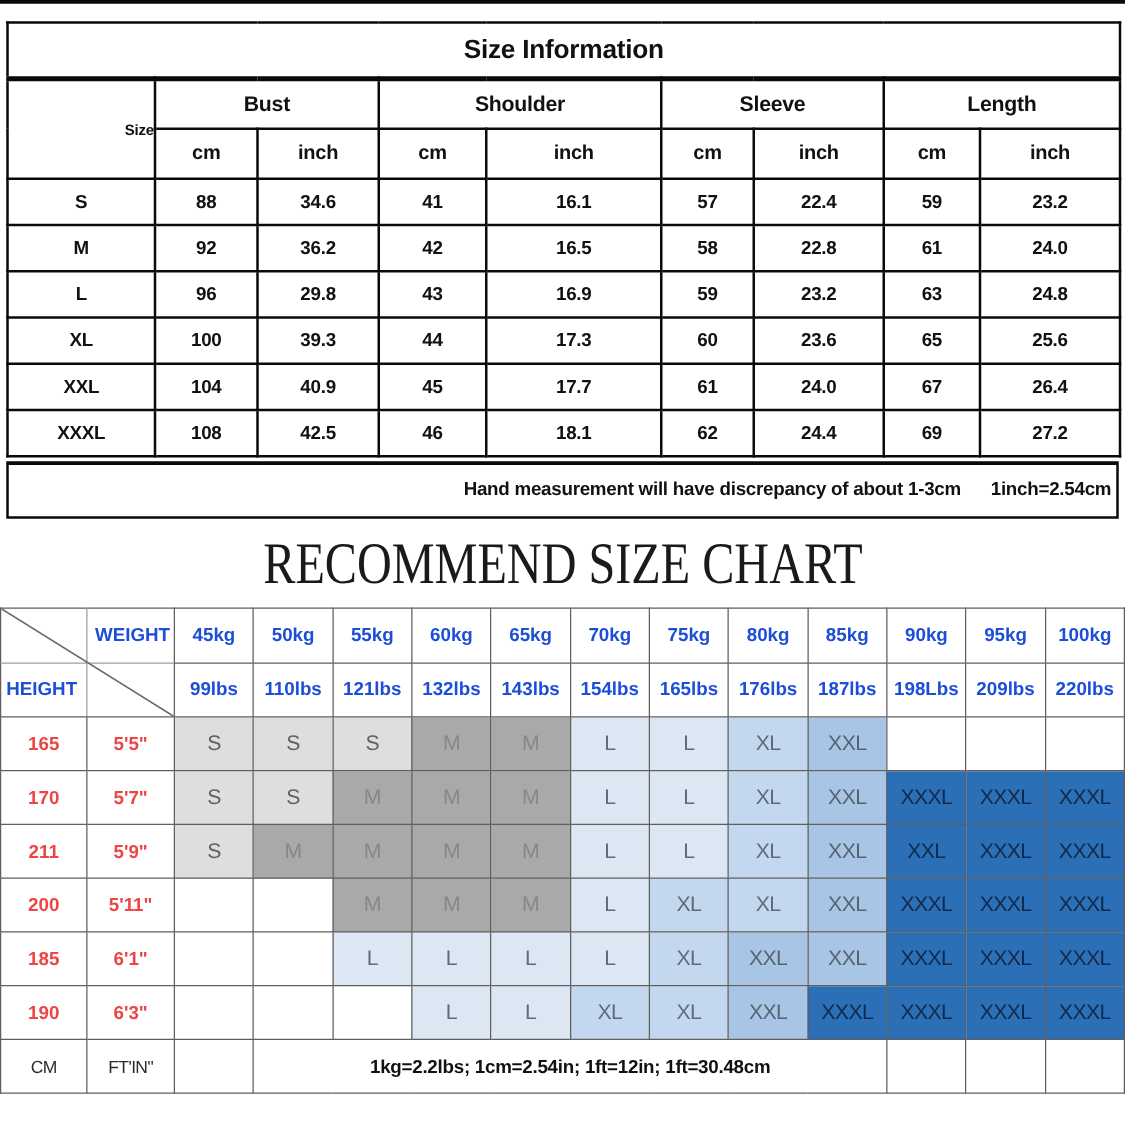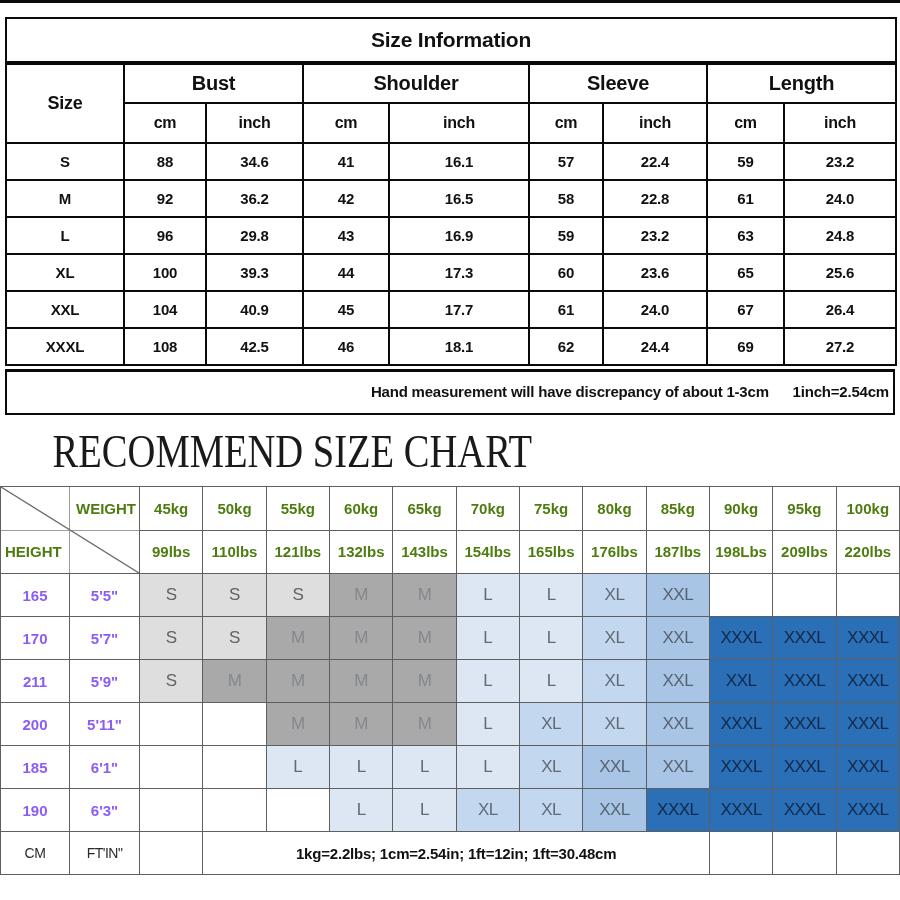--- a/index.html
+++ b/index.html
@@ -12,48 +12,48 @@
   .topline { height:3px; background:#0a0a0a; width:100%; }
 
   
   .size-wrap { margin:14px 5px 0 5px; }
   table.size-table { width:100%; border-collapse:collapse; table-layout:fixed; }
   .size-table th, .size-table td {
     border:2px solid #0a0a0a; text-align:center; vertical-align:middle;
     font-weight:bold; padding:0; letter-spacing:-0.2px;
   }
   .size-table .title { height:45px; font-size:21px; border-bottom:4px solid #0a0a0a; }
-  .size-table .grp  { height:40px; font-size:20px;margin-left:36px; }
-  .size-table .szh  { font-size:18px; }
+  .size-table .grp  { height:40px; font-size:17px;margin-left:36px; }
+  .size-table .szh  { font-size:12px;text-align:right; }
   .size-table .unit { height:40px; font-size:16px; }
   .size-table tbody td { height:37px; font-size:15px; }
 
   .notes {
     border:2px solid #0a0a0a; border-top:3px solid #0a0a0a; margin-top:3px;
     padding:8px 4px 9px 4px; text-align:right; font-weight:bold;
     font-size:15px; line-height:24px; letter-spacing:-0.2px;
   }
   .note-line { white-space:pre-wrap; }
 
   
-  .rec-heading { margin:11px 0 8px 0; height:52px; }
+  .rec-heading { text-align:center; margin:11px 0 8px 0; height:52px; }
   .rec-heading span {
     display:inline-block; font-family:"Liberation Serif", serif;
     font-size:47px; line-height:50px; font-weight:400; color:#1a1a1a;
     transform:scaleX(0.82); transform-origin:center;
   }
 
   
   table.rec-table { width:900px; border-collapse:collapse; table-layout:fixed; }
   .rec-table th, .rec-table td {
     border:1px solid #5f5f5f; text-align:center; vertical-align:middle;
     padding:0; height:43px; background:#fff;
   }
-  .rec-table thead th { font-size:15px; font-weight:bold; color:#4d7c0f; }
-  .rec-table .hval { font-weight:bold; font-size:15px; color:#8b5cf6; }
+  .rec-table thead th { font-size:15px; font-weight:bold; color:#1d4ed8; }
+  .rec-table .hval { font-weight:bold; font-size:15px; color:#ef4444; }
   .rec-table .sizecell { font-size:17px; font-weight:normal; letter-spacing:-0.5px; }
   .corner { padding:0; }
   .corner-in { position:relative; width:100%; height:86px; }
   .corner-in .vline { position:absolute; left:68px; top:0; bottom:0; width:1px; background:#9d9d9d; }
   .corner-in .hline { position:absolute; top:43px; left:0; right:0; height:1px; background:#9d9d9d; }
   .corner-in svg { position:absolute; left:0; top:0; width:100%; height:100%; display:block; }
   .w-label { position:absolute; top:0; right:3px; height:42px; display:flex; align-items:center; font-weight:bold; font-size:15px; }
   .h-label { position:absolute; bottom:1px; left:4px; height:42px; display:flex; align-items:center; font-weight:bold; font-size:15px; }
   .flabel { font-size:14px; font-weight:normal; color:#2b2b2b; letter-spacing:-0.5px; }
   .conv { font-weight:bold; font-size:15px; letter-spacing:-0.2px;margin-top:28px; }

